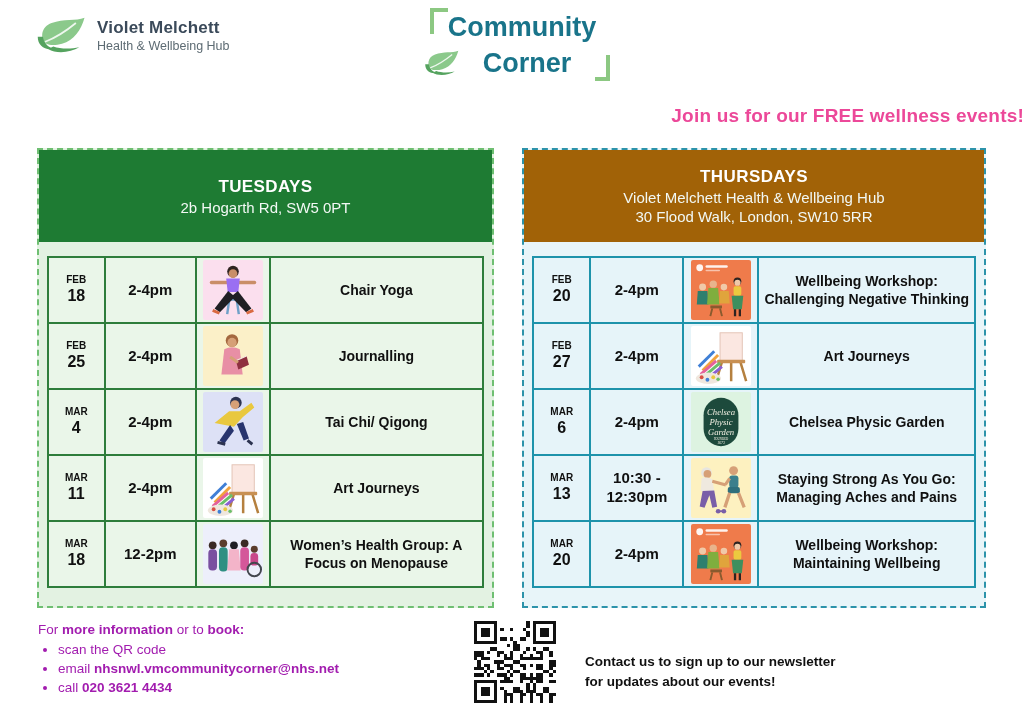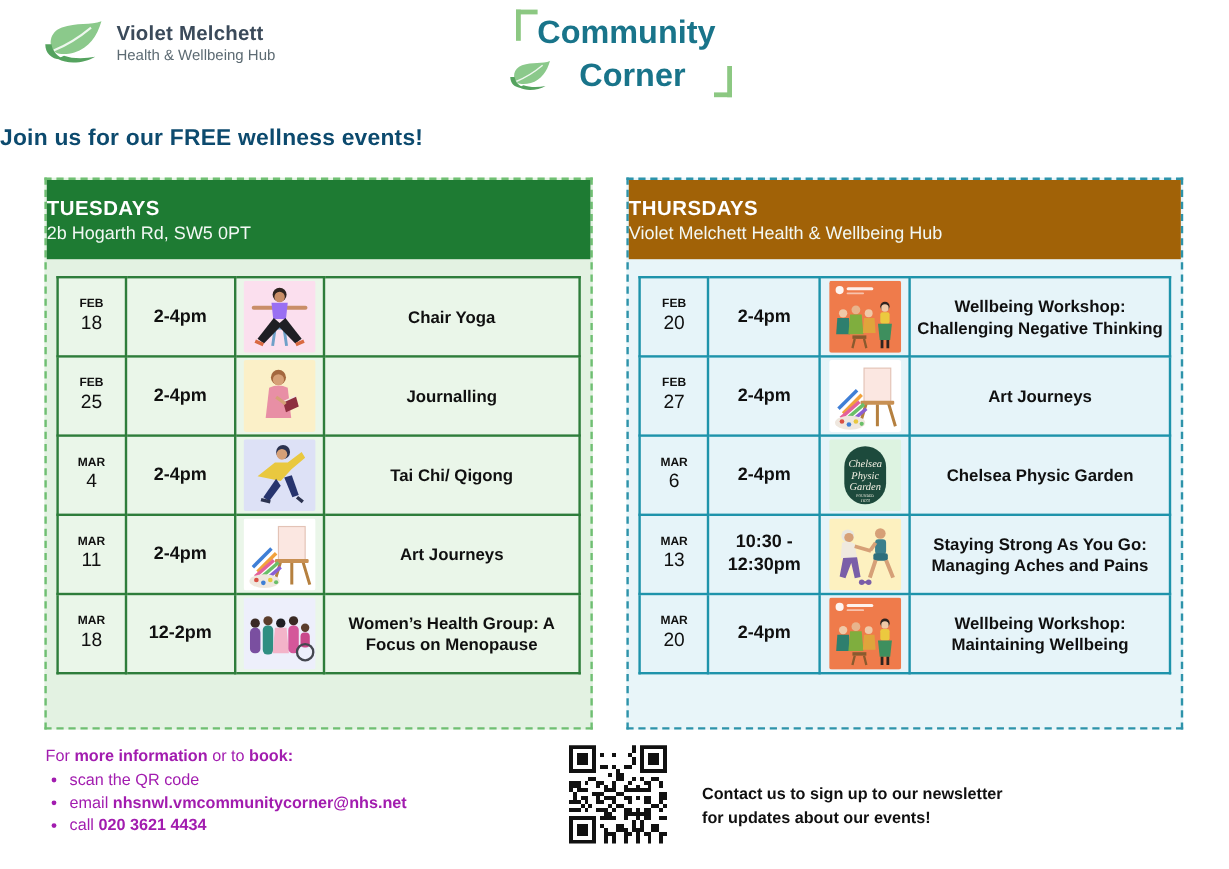--- a/index.html
+++ b/index.html
@@ -13,40 +13,40 @@
 
   .title-block{position:absolute;left:424px;top:12px;width:186px;text-align:center;
                color:#19748a;font-weight:bold;font-size:27px;line-height:1.12;}
   .title-line1{position:relative;display:inline-block;padding-left:10px;}
   .title-line2{position:relative;display:flex;align-items:center;justify-content:flex-end;gap:22px;margin-top:3px;}
   .bracket{display:inline-block;width:14px;height:22px;border:0 solid #8cc882;}
   .bracket.open{position:absolute;left:-8px;top:-4px;border-left-width:4px;border-top-width:4px;}
   .bracket.close{width:14px;height:22px;border-right-width:4px;border-bottom-width:4px;margin-left:2px;margin-top:10px;}
   .title-leaf{width:48px;height:30px;}
 
-  .tagline{position:absolute;top:105px;left:0;width:100%;text-align:left;
-           font-weight:bold;font-size:19px;color:#0c4a6e;letter-spacing:.2px;}
+  .tagline{position:absolute;top:105px;left:0;width:100%;text-align:right;
+           font-weight:bold;font-size:19px;color:#ec4899;letter-spacing:.2px;}
 
   
   .panel{position:absolute;top:148px;height:460px;box-sizing:border-box;border:2px dashed;}
   .panel.tue{left:37px;width:457px;border-color:#6fbf72;background:#e3f2e2;}
   .panel.thu{left:522px;width:464px;border-color:#2d93aa;background:#e8f5f9;}
-  .panel-header{height:66px;display:flex;flex-direction:column;justify-content:center;color:#ffffff;}
+  .panel-header{height:92px;display:flex;flex-direction:column;justify-content:center;text-align:center;color:#ffffff;}
   .tue .panel-header{background:#1e7b33;}
   .thu .panel-header{background:#a16207;}
   .ph-day{font-weight:bold;font-size:17px;letter-spacing:.4px;}
   .ph-venue,.ph-addr{font-size:15px;margin-top:2px;color:#f2f8f4;}
 
   .panel-body{padding:14px 8px 0 8px;}
   table.events{width:100%;border-collapse:collapse;table-layout:fixed;}
   table.events td{height:66px;text-align:center;vertical-align:middle;padding:2px 4px;box-sizing:border-box;color:#101010;}
   .tue table.events td{border:2.5px solid #2e7d3b;background:#eaf6e9;}
   .thu table.events td{border:2.5px solid #1e93ab;background:#e6f4f9;}
   td .month{font-weight:bold;font-size:10px;line-height:1.2;}
-  td .daynum{font-weight:normal;font-size:16px;line-height:1.2;}
+  td .daynum{font-weight:bold;font-size:16px;line-height:1.2;}
   td.event-time{font-weight:bold;font-size:15px;line-height:1.25;}
   td.event-activity{font-weight:bold;font-size:14px;line-height:1.3;padding:2px 8px;}
   td.event-icon svg{width:60px;height:60px;display:block;margin:0 auto;border-radius:2px;}
 
   
   .info{position:absolute;left:38px;top:622px;font-size:13.5px;color:#a21caf;}
   .info b{font-weight:bold;}
   .info ul{margin:5px 0 0 14px;padding:0 0 0 6px;}
   .info li{margin-bottom:4px;}
   .qr{position:absolute;left:474px;top:621px;width:82px;height:82px;}
@@ -218,20 +218,21 @@
             </tr>
           </tbody>
       </table>
     </div>
   </section>
 
   <section class="panel thu">
     <div class="panel-header">
       <div class="ph-day">THURSDAYS</div>
       <div class="ph-venue">Violet Melchett Health &amp; Wellbeing Hub</div>
+      <div class="ph-addr">30 Flood Walk, London, SW10 5RR</div>
     </div>
     <div class="panel-body">
       <table class="events">
         <colgroup>
             <col style="width:13%">
             <col style="width:21%">
             <col style="width:17%">
             <col style="width:49%">
           </colgroup>
         <tbody>

